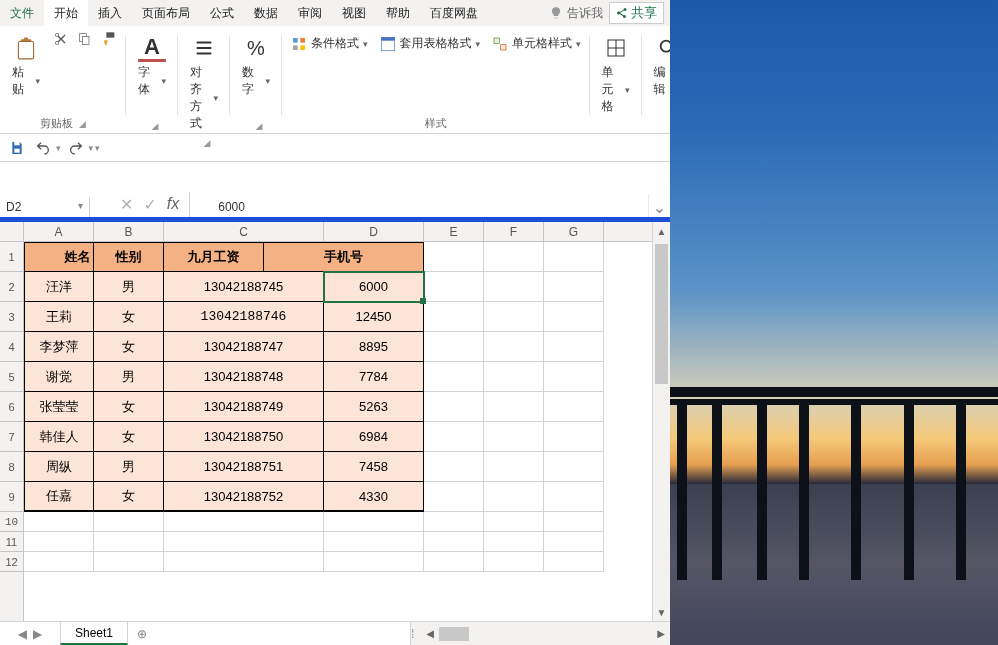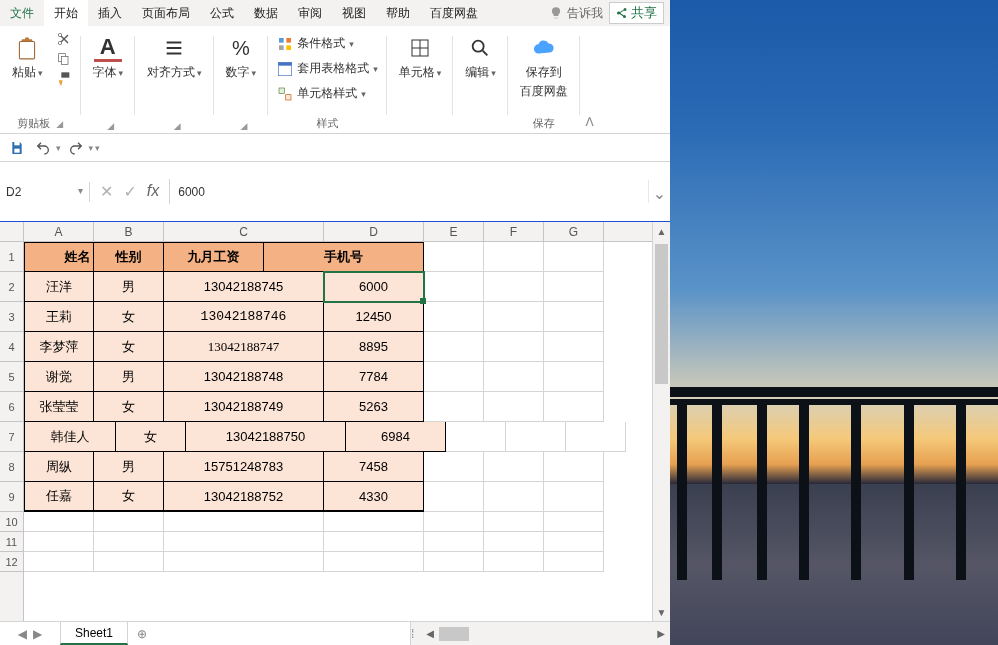--- a/index.html
+++ b/index.html
@@ -24,30 +24,30 @@
 
 .ribbon { background: #fff; border-bottom: 1px solid #d4d4d4; display: flex; align-items: stretch; height: 108px; }
 .rgroup { border-right: 0; display: flex; flex-direction: column; align-items: center; justify-content: space-between; padding: 4px 6px 2px; position: relative; }
 .rgroup::after { content:""; position:absolute; right:0; top:10px; bottom:18px; width:1px; background:#e3e3e3; }
 .rgroup .items { display: flex; align-items: flex-start; gap: 4px; flex: 1; }
 .rgroup .label { font-size: 11px; color: #666; margin-top: 2px; display:flex; align-items:center; gap:6px; }
 .rgroup .dlg { font-size:9px; color:#999; }
 .bigbtn { display: flex; flex-direction: column; align-items: center; justify-content: center; gap: 2px; padding: 4px 6px; font-size: 12px; color: #333; cursor: pointer; min-width: 40px; }
 .bigbtn .ico { width: 28px; height: 28px; display:flex; align-items:center; justify-content:center; }
 .bigbtn .cap { display:flex; align-items:center; gap:2px; }
-.vstack { display:flex; flex-direction:column; gap:2px;justify-content:center; }
+.vstack { display:flex; flex-direction:row; gap:2px;justify-content:center; }
 .smallbtn { display:flex; align-items:center; gap:4px; font-size:12px; color:#333; cursor:pointer; padding:1px 3px; white-space:nowrap; }
 .ribbon-collapse { width:20px; display:flex; align-items:flex-end; justify-content:center; padding-bottom:4px; color:#888; font-size:12px; cursor:pointer; }
 
 .qat { height: 28px; background: #fff; border-bottom: 1px solid #d4d4d4; display:flex; align-items:center; gap:4px; padding:0 6px; }
 .qat .qbtn { width:22px; height:22px; display:flex; align-items:center; justify-content:center; color:#217346; cursor:pointer; }
 .qat .qbtn.gray { color:#666; }
 .qat .dd { font-size:9px; color:#888; margin-left:-2px; }
 
-.formula-row { height: 60px; background:#fff; border-bottom:1px solid #1d4ed8; display:flex; align-items:center; }
+.formula-row { height: 60px; background:#fff; border-bottom:5px solid #1d4ed8; display:flex; align-items:flex-end;gap:20px; }
 .namebox { width:90px; border-right:1px solid #d4d4d4; display:flex; align-items:flex-start; padding:3px 6px; font-size:12px; color:#333; }
 .namebox .dd { margin-left:auto; color:#888; font-size:10px; }
 .fx-btns { display:flex; align-items:flex-start; gap:10px; padding:3px 10px; color:#b0b0b0; border-right:1px solid #d4d4d4; }
 .fx-btns .fx { font-style:italic; color:#666; }
 .fx-input { flex:1; padding:3px 8px; font-size:12px; color:#333; }
 .fx-expand { width:22px; display:flex; align-items:flex-start; justify-content:center; padding-top:4px; color:#888; cursor:pointer; border-left:1px solid #e8e8e8; }
 
 .grid-area { flex:1; position:relative; background:#fff; overflow:hidden; }
 .corner { position:absolute; left:0; top:0; width:24px; height:20px; background:#f3f2f1; border-right:1px solid #c5c5c5; border-bottom:1px solid #c5c5c5; }
 .colheads { position:absolute; left:24px; top:0; right:18px; height:20px; display:flex; background:#f3f2f1; border-bottom:1px solid #c5c5c5; }
@@ -354,21 +354,21 @@
     <div class="rowheads" id="rowheads">
         <div style="height: 30px;">1</div>
         <div style="height: 30px;">2</div>
         <div style="height: 30px;">3</div>
         <div style="height: 30px;">4</div>
         <div style="height: 30px;">5</div>
         <div style="height: 30px;">6</div>
         <div style="height: 30px;">7</div>
         <div style="height: 30px;">8</div>
         <div style="height: 30px;">9</div>
-        <div style="height: 20px;">10</div>
+        <div style="height: 20px; font-family: Liberation Mono, monospace;">10</div>
         <div style="height: 20px;">11</div>
         <div style="height: 20px;">12</div>
       </div>
     <div class="cells" id="cells">
         <div class="row">
           <div class="cell hdr" style="width: 70px; height: 30px; padding-left: 37px;">姓名</div>
           <div class="cell hdr" style="width: 70px; height: 30px; text-align: right;">性别</div>
           <div class="cell hdr" style="width: 100px; height: 30px;">九月工资</div>
           <div class="cell hdr" style="width: 160px; height: 30px;">手机号</div>
           <div class="cell" style="width: 60px; height: 30px;"></div>
@@ -389,21 +389,21 @@
           <div class="cell data" style="width: 70px; height: 30px;">女</div>
           <div class="cell data" style="width: 160px; height: 30px; font-family: Liberation Mono, monospace;">13042188746</div>
           <div class="cell data" style="width: 100px; height: 30px;">12450</div>
           <div class="cell" style="width: 60px; height: 30px;"></div>
           <div class="cell" style="width: 60px; height: 30px;"></div>
           <div class="cell" style="width: 60px; height: 30px;"></div>
         </div>
         <div class="row">
           <div class="cell data first" style="width: 70px; height: 30px;">李梦萍</div>
           <div class="cell data" style="width: 70px; height: 30px;">女</div>
-          <div class="cell data" style="width: 160px; height: 30px; font-family: Liberation Serif, serif;">13042188747</div>
+          <div class="cell data" style="width: 160px; height: 30px;">13042188747</div>
           <div class="cell data" style="width: 100px; height: 30px;">8895</div>
           <div class="cell" style="width: 60px; height: 30px;"></div>
           <div class="cell" style="width: 60px; height: 30px;"></div>
           <div class="cell" style="width: 60px; height: 30px;"></div>
         </div>
         <div class="row">
           <div class="cell data first" style="width: 70px; height: 30px;">谢觉</div>
           <div class="cell data" style="width: 70px; height: 30px;">男</div>
           <div class="cell data" style="width: 160px; height: 30px;">13042188748</div>
           <div class="cell data" style="width: 100px; height: 30px;">7784</div>
@@ -414,32 +414,32 @@
         <div class="row">
           <div class="cell data first" style="width: 70px; height: 30px;">张莹莹</div>
           <div class="cell data" style="width: 70px; height: 30px;">女</div>
           <div class="cell data" style="width: 160px; height: 30px;">13042188749</div>
           <div class="cell data" style="width: 100px; height: 30px;">5263</div>
           <div class="cell" style="width: 60px; height: 30px;"></div>
           <div class="cell" style="width: 60px; height: 30px;"></div>
           <div class="cell" style="width: 60px; height: 30px;"></div>
         </div>
         <div class="row">
-          <div class="cell data first" style="width: 92px; height: 30px;">韩佳人</div>
+          <div class="cell data first" style="width: 70px; height: 30px;">韩佳人</div>
           <div class="cell data" style="width: 70px; height: 30px;">女</div>
           <div class="cell data" style="width: 160px; height: 30px;">13042188750</div>
           <div class="cell data" style="width: 100px; height: 30px;">6984</div>
           <div class="cell" style="width: 60px; height: 30px;"></div>
           <div class="cell" style="width: 60px; height: 30px;"></div>
           <div class="cell" style="width: 60px; height: 30px;"></div>
         </div>
         <div class="row">
           <div class="cell data first" style="width: 70px; height: 30px;">周纵</div>
           <div class="cell data" style="width: 70px; height: 30px;">男</div>
-          <div class="cell data" style="width: 160px; height: 30px;">15751248783</div>
+          <div class="cell data" style="width: 160px; height: 30px;">13042188751</div>
           <div class="cell data" style="width: 100px; height: 30px;">7458</div>
           <div class="cell" style="width: 60px; height: 30px;"></div>
           <div class="cell" style="width: 60px; height: 30px;"></div>
           <div class="cell" style="width: 60px; height: 30px;"></div>
         </div>
         <div class="row">
           <div class="cell data first lastrow" style="width: 70px; height: 30px;">任嘉</div>
           <div class="cell data lastrow" style="width: 70px; height: 30px;">女</div>
           <div class="cell data lastrow" style="width: 160px; height: 30px;">13042188752</div>
           <div class="cell data lastrow" style="width: 100px; height: 30px;">4330</div>

